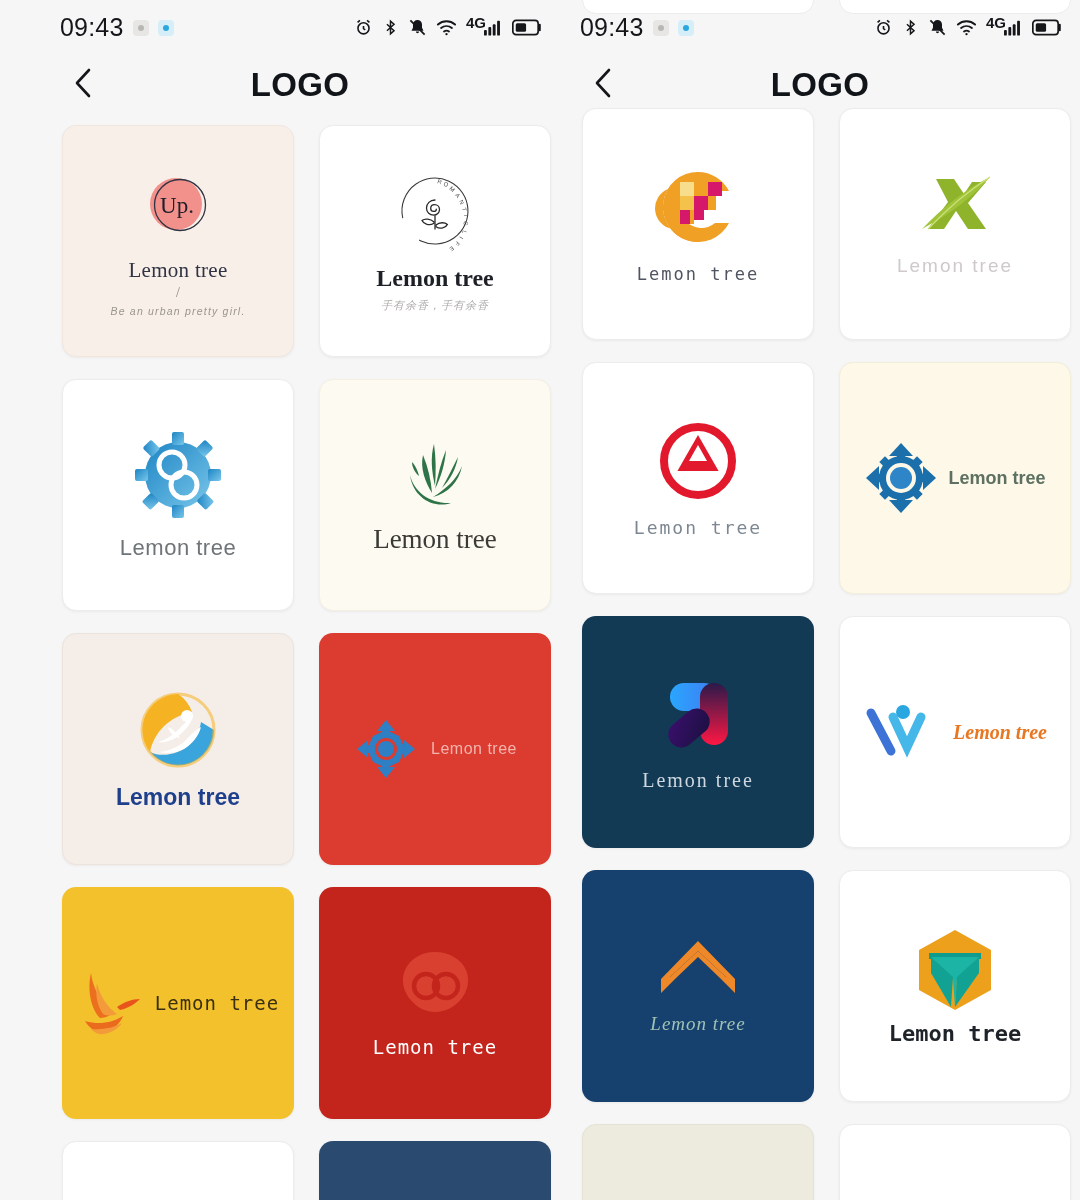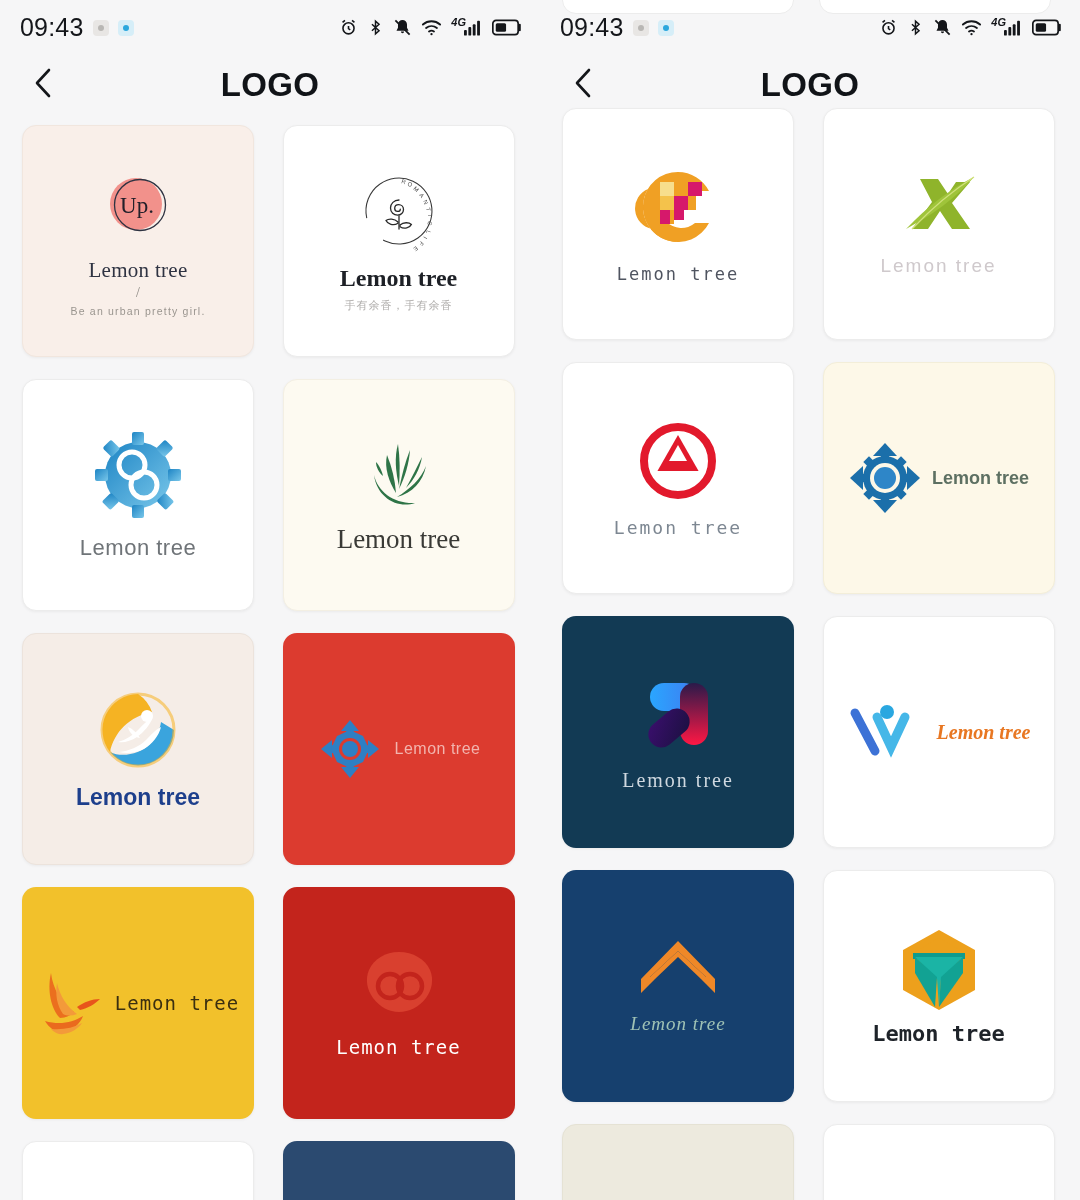--- a/index.html
+++ b/index.html
@@ -2,21 +2,21 @@
 <html><head>
 <meta charset="utf-8">
 <style>
   * { box-sizing: border-box; margin: 0; padding: 0; }
   html, body {
     width: 1080px; height: 1200px;
     background: #f6f6f7;
     font-family: "Liberation Sans", sans-serif;
     overflow: hidden;
   }
-  .screen { display: flex; width: 1080px; height: 1200px; }
+  .screen { display: flex; width: 1080px; height: 1200px; padding-left: 40px; }
   .panel { width: 540px; height: 1200px; position: relative; background: #f6f6f7; overflow: hidden; }
 
   
   .statusbar {
     height: 54px; display: flex; align-items: center;
     padding: 0 18px 0 20px;
   }
   .status-time {
     font-size: 25px; font-weight: 500; color: #14161a;
     letter-spacing: .2px;
@@ -28,21 +28,21 @@
   .status-dot.d1 { background: #e8e6e4; }
   .status-dot.d1::after, .status-dot.d2::after {
     content:""; position:absolute; left:5px; top:5px; width:6px; height:6px;
     border-radius:50%; background:#b9b7b4;
   }
   .status-dot.d2 { background: #d6eef8; }
   .status-dot.d2::after { background:#2ba7dd; }
   .status-icons { margin-left: auto; display: flex; align-items: center; gap: 9px; }
   .sicon { display:flex; align-items:center; color:#14161a; }
   .sicon svg { display:block; }
-  .net-label { font-size: 11px; font-weight: 700; position:relative; top:-5px; margin-right:-2px;font-style:italic;}
+  .net-label { font-size: 15px; font-weight: 700; position:relative; top:-5px; margin-right:-2px;}
 
   
   .navbar {
     height: 62px; display: flex; align-items: center;
     position: relative; padding: 0 20px;
   }
   .back-btn {
     width: 46px; height: 46px; display:flex; align-items:center; justify-content:center;
   }
   .nav-title {
@@ -64,21 +64,21 @@
     width: 232px; height: 232px; border-radius: 14px;
     background: #fff; border: 1px solid #ececec;
     box-shadow: 0 1px 3px rgba(0,0,0,.05);
     position: relative; overflow: hidden;
     display: flex; flex-direction: column; align-items: center; justify-content: center;
   }
   .card.stub { height: 232px; }
 
   .mark { display:flex; align-items:center; justify-content:center;text-align:center; }
   .name { text-align:center; }
-  .tagline { text-align:center; }
+  .tagline { text-align:center;font-style:italic; }
 
   
   .t-serif  { font-family:"Liberation Serif", serif; }
   .t-mono   { font-family:"DejaVu Sans Mono", monospace; }
   .t-sans   { font-family:"Liberation Sans", sans-serif; }
 
   .row-inline { flex-direction: row; gap: 12px; }
 </style>
 </head>
 <body>

